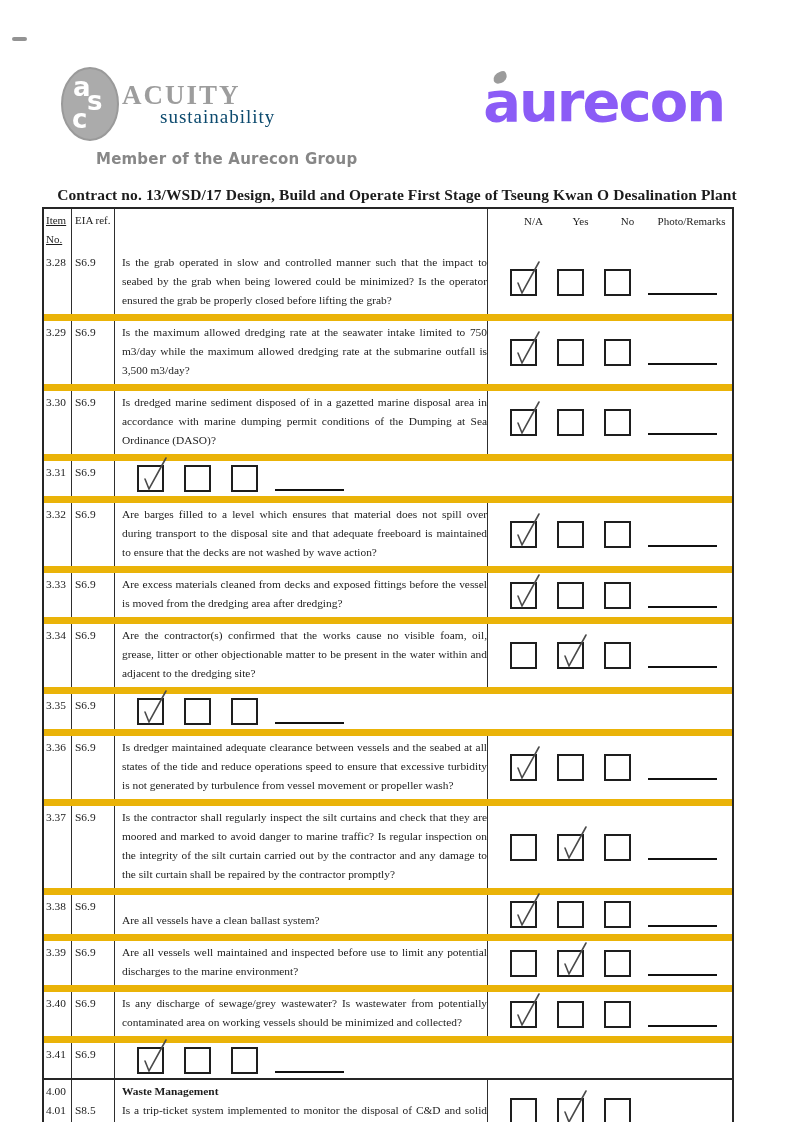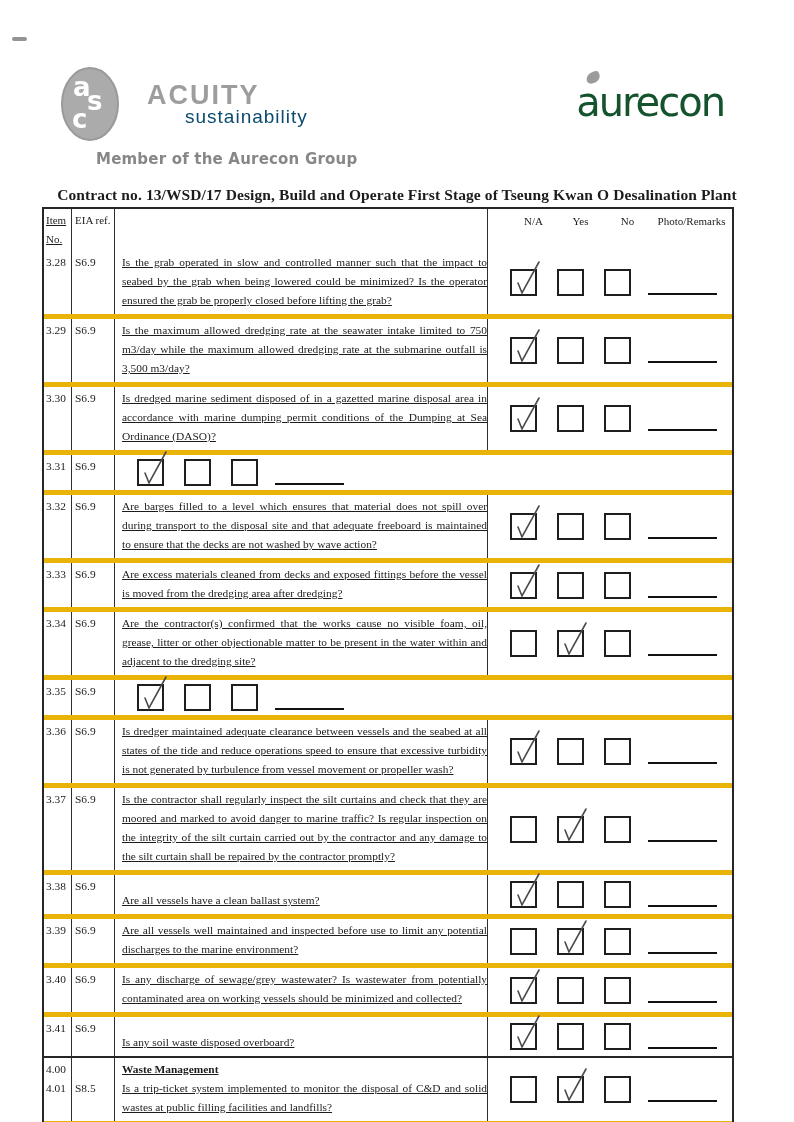--- a/index.html
+++ b/index.html
@@ -9,44 +9,44 @@
     font-family:"Liberation Serif", serif; color:#1c1c1c;
   }
   .scan-mark { position:absolute; top:37px; left:12px; width:15px; height:4px;
     background:#6f6f6f; opacity:.75; border-radius:2px; }
 
   
   .header { display:flex; justify-content:space-between; align-items:flex-start;
     padding:66px 70px 0 60px; }
   .acuity { display:flex; flex-direction:column; }
   .acuity-top { display:flex; align-items:center; }
-  .acuity-name-stack { margin-left:25px; font-family:Liberation Sans, sans-serif; }
+  .acuity-name-stack { margin-left:0; font-family:Liberation Serif, serif; }
   .acuity-name { font-size:27px; font-weight:bold; letter-spacing:2px; color:#9d9d9d; line-height:26px; }
   .acuity-sub { font-size:19px; color:#0c4a6e; letter-spacing:1px; margin-left:38px; line-height:18px; }
   .acuity-member { font-family:"DejaVu Sans", sans-serif; font-size:15px; font-weight:bold;
     color:#878787; margin:8px 0 0 36px; letter-spacing:.2px; }
   .aurecon { position:relative; margin-top:14px; }
-  .aurecon-name { font-family:"DejaVu Sans", sans-serif; font-size:40px; font-weight:400;
-    color:#14532d; letter-spacing:-2px; line-height:44px; }
+  .aurecon-name { font-family:"DejaVu Sans", sans-serif; font-size:56px; font-weight:700;
+    color:#8b5cf6; letter-spacing:-2px; line-height:44px; }
   .aurecon-leaf { position:absolute; top:-8px; left:10px; width:14px; height:11px;
     background:#8a8a8a; border-radius:70% 30% 60% 40%; transform:rotate(-18deg); opacity:.85; }
 
   
   .doc-title { text-align:center; font-weight:bold; font-size:15.5px; margin-top:18px;
     letter-spacing:.1px; white-space:nowrap; }
 
   
   .checklist { margin:3px 0 0 42px; width:688px; border:2px solid #262626; background:#fff; }
-  .trow { display:grid; grid-template-columns:28px 43px 373px 1fr; border-top:5px solid #eab308; }
+  .trow { display:grid; grid-template-columns:28px 43px 373px 1fr; border-top:7px solid #eab308; }
   .trow:first-child { border-top:none; }
   .trow.has-sec { border-top:2px solid #262626; }
   .cell { border-right:1px solid #2e2e2e; padding:2px 3px; font-size:11.4px; line-height:19px; }
   .cell:last-child { border-right:none; }
   .cell.item { padding-left:2px; }
-  .cell.q { padding:2px 0 4px 7px; text-align:justify;text-decoration:underline; }
+  .cell.q { padding:2px 0 4px 7px; text-align:justify; }
   .cell.ans { display:flex; align-items:center; padding:4px 0 4px 22px; }
 
   
   .thead { min-height:38px; }
   .thead .cell { font-size:11px; }
   .thead .item-hdr { display:flex; flex-direction:column; justify-content:space-between; min-height:34px;text-decoration:underline; }
   .thead .ans-hdr { display:flex; align-items:flex-start; padding-top:3px; }
   .thead .ans-hdr span { display:inline-block; text-align:center; }
   .hdr-na { width:47px; } .hdr-yes { width:47px; } .hdr-no { width:47px; }
   .hdr-rem { flex:1; }
@@ -467,24 +467,20 @@
       </div>
     </div>
   </div>
 
   <div class="trow">
     <div class="cell item">
 
       <div class="item-no">3.41</div>
     </div>
     <div class="cell eia">S6.9</div>
-    <div class="cell q">
-
-      <div class="qtext single">Is any soil waste disposed overboard?</div>
-    </div>
     <div class="cell ans">
       <div class="ansline">
         <span class="cbox na">
           <svg class="tick" width="30" height="30" viewBox="0 0 30 30">
                   <path d="M6 17 L10 27 L27 -4"></path>
                 </svg>
         </span>
         <span class="cbox yes">
           
         </span>

